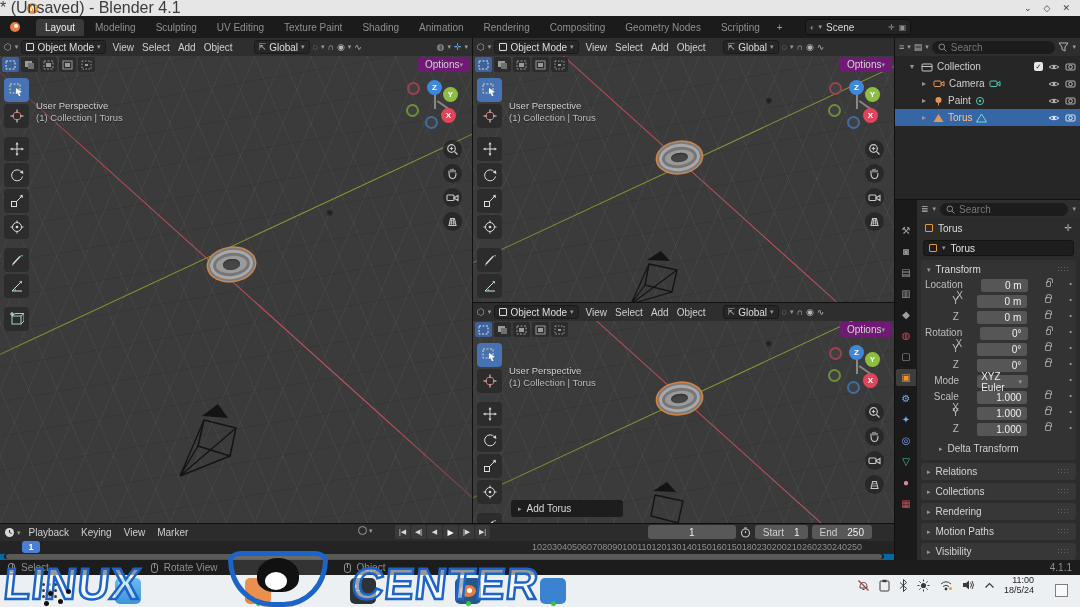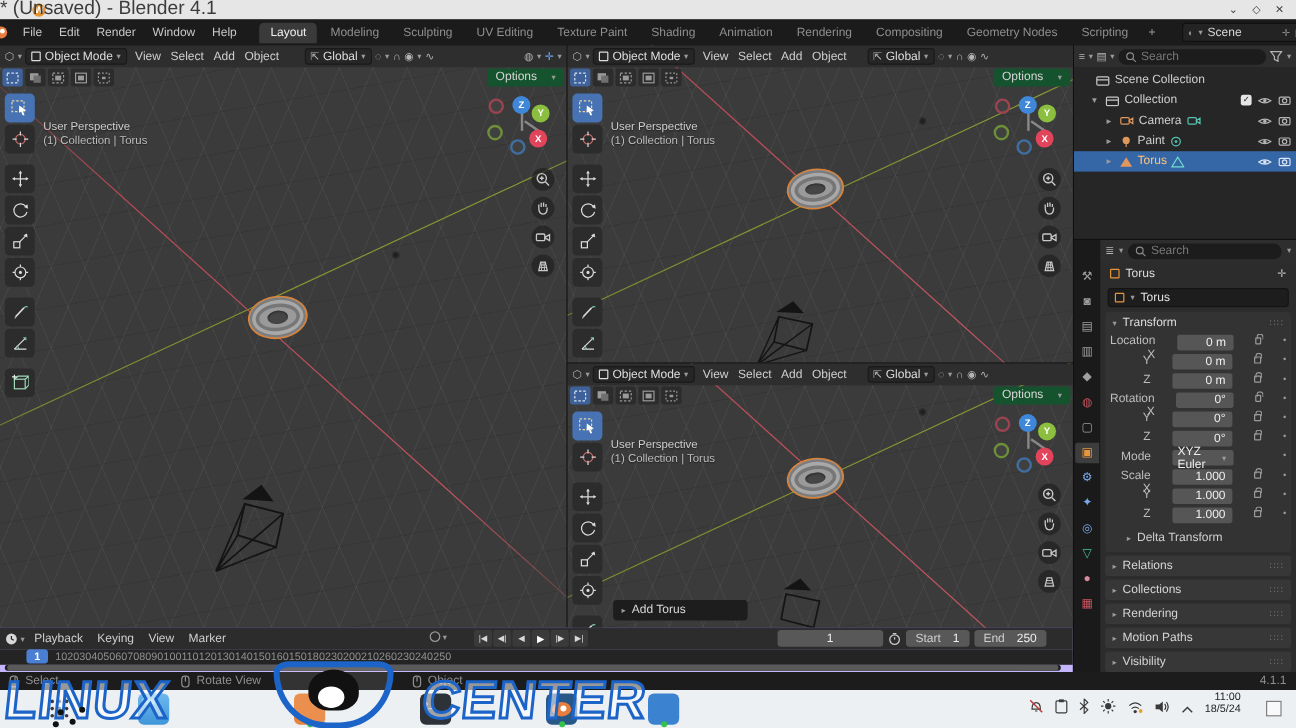--- a/index.html
+++ b/index.html
@@ -55,21 +55,21 @@
     height:14px; padding:0 4px; color:#dedede; }
   .hdr-menu { color:#cfcfcf; padding:0 4px; }
   .hdr-ic { color:#b5b5b5; font-size:9px; }
   .hdr-ic.blue { color:#6aa3e8; }
   .sq-ic { width:8px; height:8px; border:1px solid #ddd; border-radius:1px; display:inline-block; }
   .vp-subrow { position:absolute; top:19px; left:2px; right:2px; height:18px; display:flex; justify-content:space-between; z-index:6; }
   .selmodes { display:flex; gap:2px; }
   .selbtn { width:17px; height:15px; background:#2c2c2c; border-radius:2px; display:flex; align-items:center; justify-content:center; }
   .selbtn svg { display:block; }
   .selbtn.active { background:#3d6198; }
-  .options-pill { background:#14532d; border-radius:3px; height:15px; display:flex; align-items:center; gap:12px; padding:0 7px; color:#d5d5d5; }
+  .options-pill { background:#701a75; border-radius:3px; height:15px; display:flex; align-items:center; gap:0; padding:0 7px; color:#d5d5d5; }
 
   
   .vp-label { position:absolute; left:36px; color:#d0d0d0; font-size:9.5px; text-shadow:0 1px 1px rgba(0,0,0,.5); z-index:4; }
   .vp-label2 { position:absolute; left:36px; color:#bdbdbd; font-size:9.5px; text-shadow:0 1px 1px rgba(0,0,0,.5); z-index:4; }
 
   
   .toolbar { position:absolute; left:4px; top:40px; display:flex; flex-direction:column; gap:2px; z-index:5; }
   .toolbtn { width:25px; height:24px; background:#2c2c2c; border-radius:4px; display:flex; align-items:center; justify-content:center; }
   .toolbtn.active { background:#4772b3; }
   .toolgap { height:5px; }
@@ -145,35 +145,35 @@
   .plabel { width:52px; text-align:right; color:#bdbdbd; }
   .pfield { width:72px; background:#565656; border-radius:2px; height:13px; color:#efefef; text-align:right; padding:1px 6px 0 4px; }
   .pfield.dd { display:flex; align-items:center; justify-content:space-between; text-align:left; }
   .lock { position:relative; width:8px; height:6px; border:1px solid #9a9a9a; border-radius:1px; margin-top:2px; }
   .lock::before { content:""; position:absolute; left:0px; top:-4px; width:4px; height:4px; border:1px solid #9a9a9a; border-bottom:none; border-radius:3px 3px 0 0; }
   .pdot { color:#9a9a9a; font-size:8px; }
   .subpanel-row { display:flex; align-items:center; gap:5px; color:#cfcfcf; padding:4px 2px 1px 14px; }
   .section { margin:3px 4px 0 4px; background:#373737; border-radius:3px; height:17px; display:flex; align-items:center; gap:5px; padding:0 6px; color:#d5d5d5; }
 
   
-  .timeline { height:37px; background:#c4b5fd; border-top:1px solid #101010; position:relative; }
+  .timeline { height:37px; background:#0369a1; border-top:1px solid #101010; position:relative; }
   .tl-header { height:17px; background:#2c2c2c; display:flex; align-items:center; gap:2px; padding:0 4px; }
   .tl-menu { color:#cfcfcf; padding:0 6px; }
   .tl-playback { position:absolute; left:395px; top:1px; display:flex; gap:1px; }
   .tl-pb-btn { min-width:15px; height:14px; background:#3a3a3a; border-radius:2px; color:#d8d8d8; font-size:7px;
     display:flex; align-items:center; justify-content:center; padding:0 2px; }
   .tl-pb-btn.play { color:#fff; font-size:8px; }
   .tl-autokey { position:absolute; left:358px; top:2px; display:flex; align-items:center; gap:2px; }
   .circle-ic { width:9px; height:9px; border:1.3px solid #9a9a9a; border-radius:50%; }
   .tl-fields { position:absolute; right:22px; top:1px; display:flex; gap:4px; align-items:center; }
   .tl-field { background:#585858; border-radius:3px; height:14px; display:flex; align-items:center; padding:0 8px; color:#efefef; gap:10px; }
   .tl-field .lbl { color:#cfcfcf; }
   .tl-frame { width:88px; justify-content:center; }
   .tl-ruler { position:absolute; top:17px; left:0; right:0; height:13px; background:#242424; }
-  .ticks { position:absolute; left:46px; right:32px; top:1px; display:flex; justify-content:flex-start; color:#909090; font-size:9px; }
+  .ticks { position:absolute; left:46px; right:32px; top:1px; display:flex; justify-content:flex-end; color:#909090; font-size:9px; }
   .cur-frame { position:absolute; left:22px; top:0px; width:18px; height:12px; background:#4a7fd4; border-radius:3px;
     color:#fff; font-weight:bold; text-align:center; line-height:12px; font-size:9px; }
   .tl-scroll { position:absolute; bottom:1px; left:4px; right:10px; height:5px; background:#1e1e1e; border-radius:3px; }
   .tl-scroll .bar { position:absolute; inset:0 2px 0 2px; background:#5a5a5a; border-radius:3px; }
 
   
   .statusbar { height:15px; background:#1c1c1c; display:flex; align-items:center; color:#8f8f8f; padding:0 8px; gap:6px; }
   .mouse-ic { width:7px; height:10px; border:1px solid #8f8f8f; border-radius:3px; position:relative; }
   .mouse-ic::before { content:""; position:absolute; left:50%; top:0; width:1px; height:4px; background:#8f8f8f; }
   .sb-gap1 { margin-left:96px; } .sb-gap2 { margin-left:92px; }
@@ -187,21 +187,21 @@
   .tb-folder { left:115px; background:linear-gradient(#6db9ef,#3f95d8); }
   .tb-folder::before { content:""; position:absolute; left:3px; top:4px; width:11px; height:5px; border-radius:2px 2px 0 0; background:#8fd0fa; }
   .tb-orange { left:245px; background:#e8833a; }
   .tb-orange::before { content:""; position:absolute; right:3px; top:3px; width:8px; height:8px; background:#f6c9a2; border-radius:0 0 0 4px; }
   .tb-term { left:350px; background:#2d3238; color:#cfe3f0; font-size:9px; text-align:left; padding:3px 0 0 4px; }
   .tb-blender { left:455px; background:#265787; }
   .tb-blender::before { content:""; position:absolute; left:5px; top:7px; width:16px; height:12px; border-radius:50%; background:#e87d3e; }
   .tb-blender::after { content:""; position:absolute; left:12px; top:10px; width:5px; height:5px; border-radius:50%; background:#fff; }
   .tb-blue { left:540px; background:#3b82d0; }
   .run-dot { position:absolute; bottom:1px; width:5px; height:5px; border-radius:50%; background:#35c24a; }
-  .tray { position:absolute; right:46px; top:0; height:20px; display:flex; align-items:flex-end; gap:9px; color:#2f2f2f; }
+  .tray { position:absolute; right:46px; top:0; height:20px; display:flex; align-items:center; gap:9px; color:#2f2f2f; }
   .tray svg { display:block; }
   .clock { text-align:right; color:#1f1f1f; font-size:9px; line-height:10px; }
   .show-desktop { position:absolute; right:12px; top:9px; width:13px; height:13px; border:1px solid #7f7f7f; background:#f7f9fa; }
 
   
   .watermark { position:absolute; left:0; bottom:0px; width:660px; height:56px; z-index:40; pointer-events:none; }
   .wm-word { position:absolute; font-size:44px; font-weight:bold; letter-spacing:1px; color:rgba(255,255,255,0.55);
     -webkit-text-stroke:2.5px #1d64c8; text-stroke:2.5px #1d64c8; transform:skewX(-6deg); font-family:"Liberation Sans",sans-serif; }
   .wm1 { left:4px; top:8px; }
   .wm2 { left:352px; top:8px; }
@@ -223,28 +223,20 @@
     <div class="win-title">* (Unsaved) - Blender 4.1</div>
     <div class="win-controls">
       <span>⌄</span>
       <span>◇</span>
       <span>✕</span>
     </div>
   </div>
 
   <div class="topbar">
     <span class="blender-logo"></span>
-    <div style="display:flex">
-
-    <span class="menu-item">File</span>
-        <span class="menu-item">Edit</span>
-        <span class="menu-item">Render</span>
-        <span class="menu-item">Window</span>
-        <span class="menu-item">Help</span>
-      </div>
     <div class="tabs">
 
     <span class="tab active">Layout</span>
         <span class="tab">Modeling</span>
         <span class="tab">Sculpting</span>
         <span class="tab">UV Editing</span>
         <span class="tab">Texture Paint</span>
         <span class="tab">Shading</span>
         <span class="tab">Animation</span>
         <span class="tab">Rendering</span>
@@ -914,28 +906,20 @@
                 <path d="M6 6 L8.5 8.5" stroke="#8a8a8a"></path>
               </svg>
             <span>Search</span>
           </span>
           <svg class="ic" width="11" height="10">
               <path d="M1 1 H10 L7 5 V9 L4 7.5 V5 Z" fill="none" stroke="#b5b5b5"></path>
             </svg>
           <span class="caret">▾</span>
         </div>
         <div class="ol-body">
-          <div class="ol-row">
-            <span class="expander"></span>
-            <svg class="ic" width="12" height="10">
-                <rect x="1" y="2" width="10" height="7" rx="1" fill="none" stroke="#c8c8c8"></rect>
-                <path d="M1 4.5 H11" stroke="#c8c8c8"></path>
-              </svg>
-            <span class="name">Scene Collection</span>
-          </div>
           <div class="ol-row indent1">
             <span class="expander">▾</span>
             <svg class="ic" width="12" height="10">
                 <rect x="1" y="2" width="10" height="7" rx="1" fill="none" stroke="#c8c8c8"></rect>
                 <path d="M1 4.5 H11" stroke="#c8c8c8"></path>
               </svg>
             <span class="name">Collection</span>
             <span class="ol-right">
               <span class="chk">✓</span>
               <svg class="ic" width="12" height="8">

